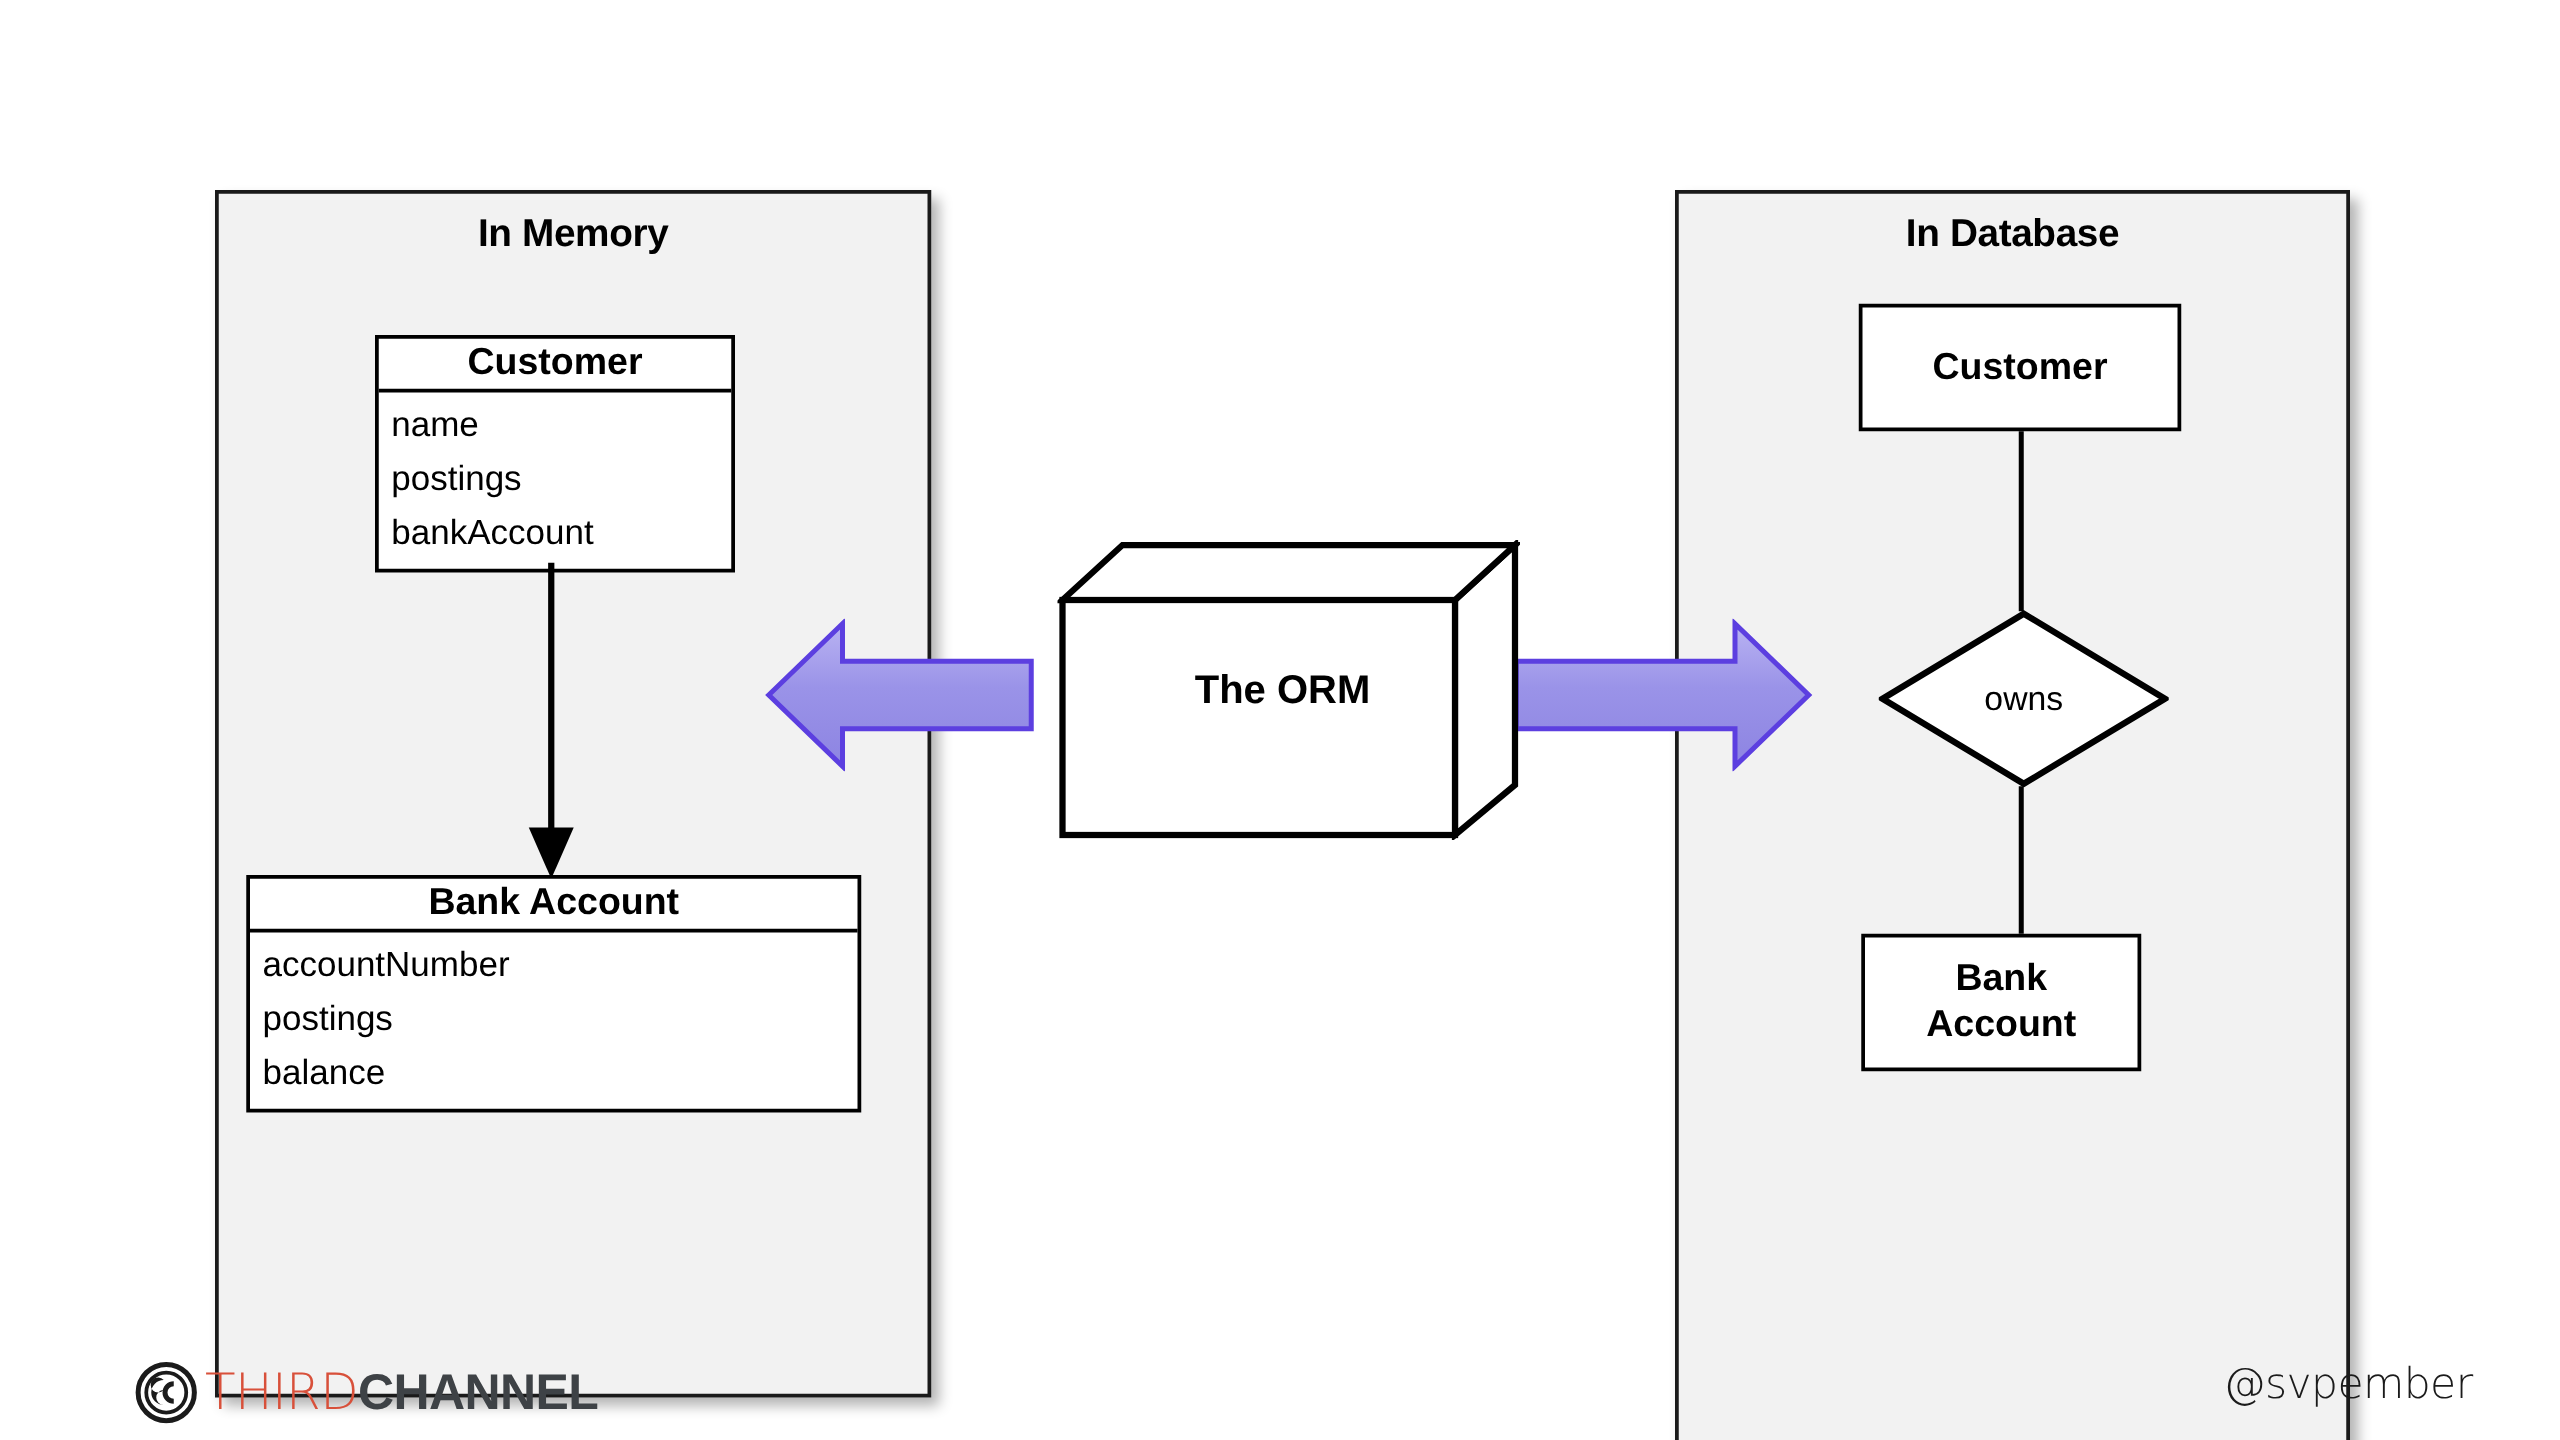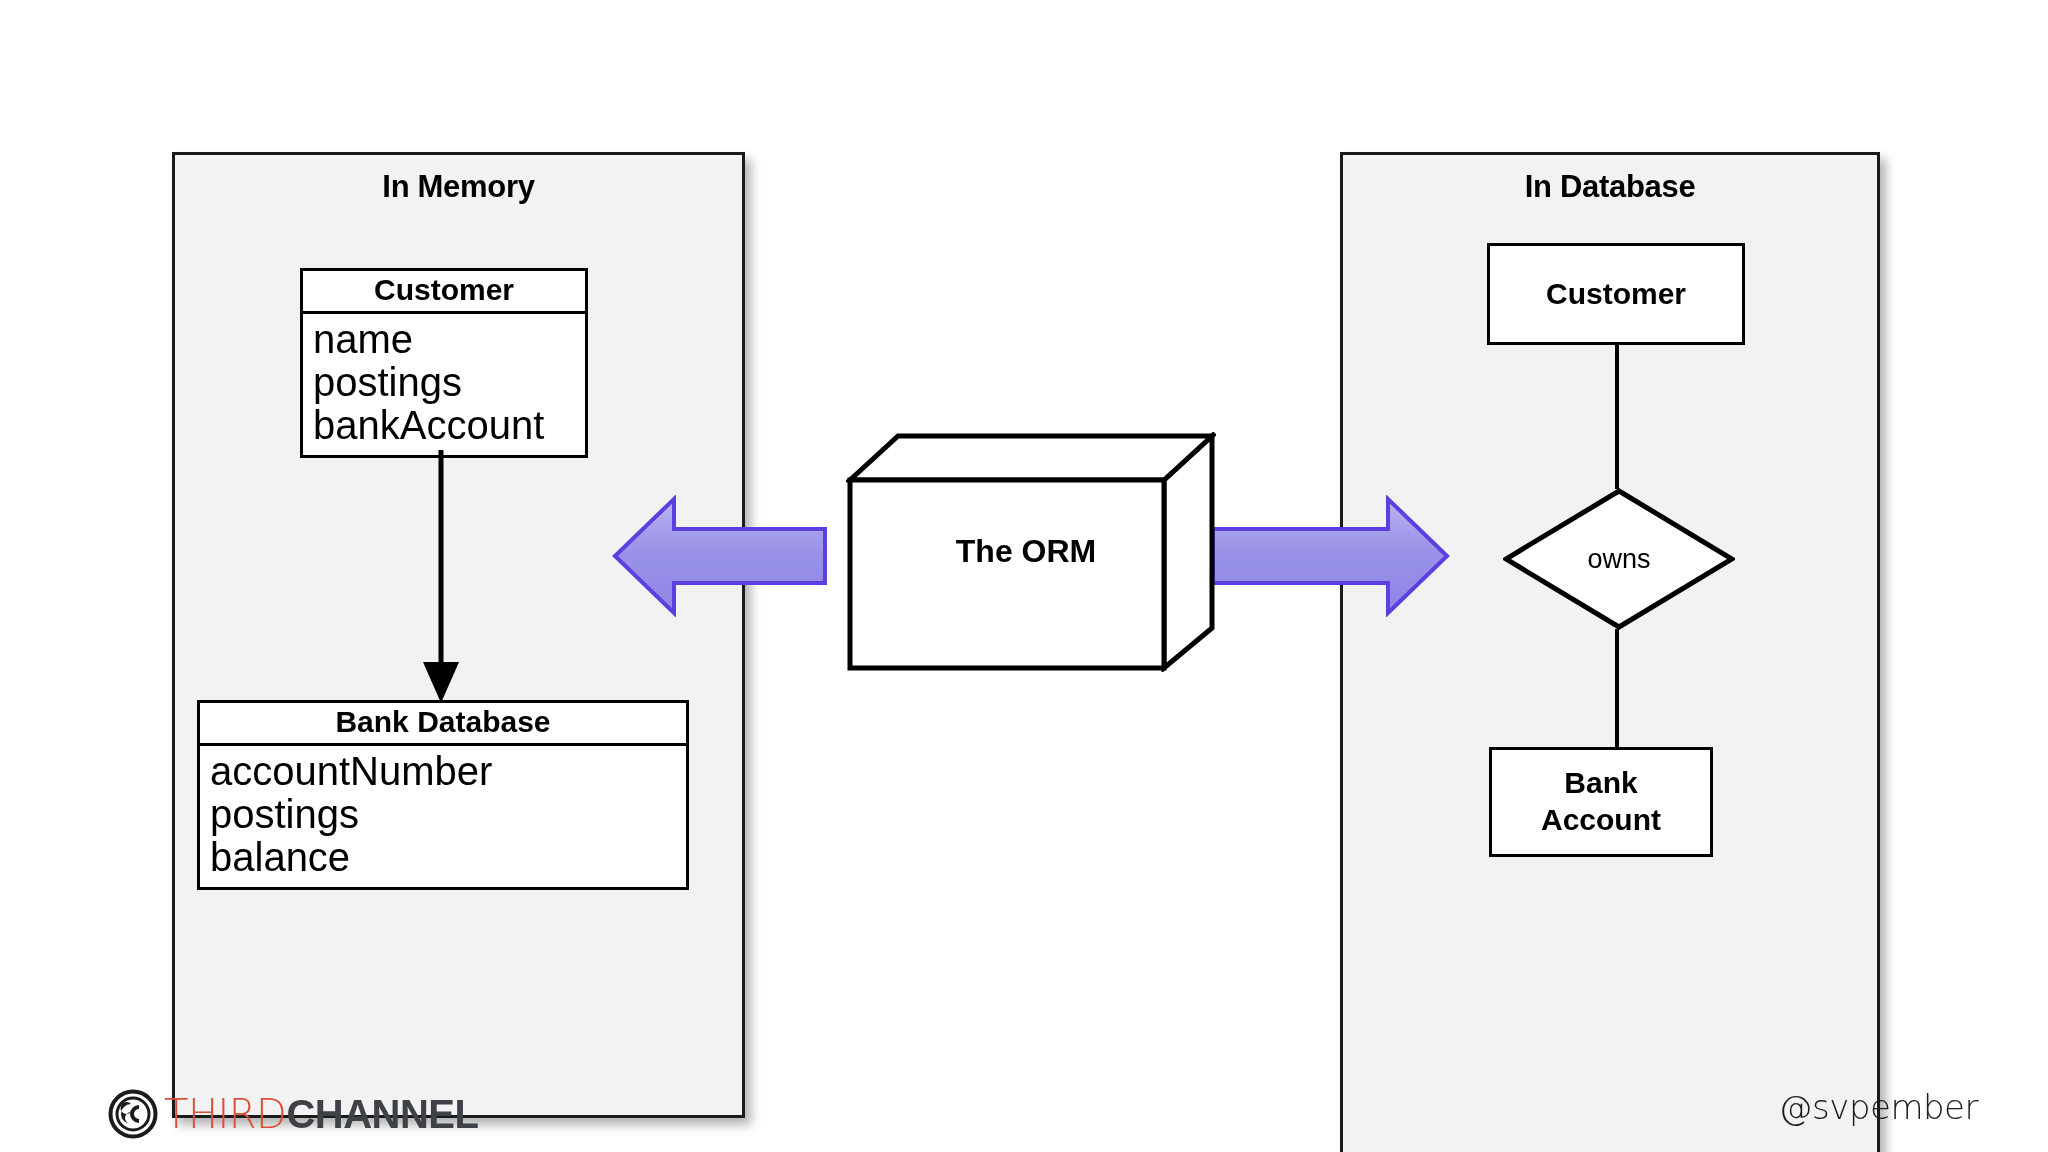--- a/index.html
+++ b/index.html
@@ -53,21 +53,21 @@
     font-weight: bold;
     color: #000;
     border-bottom: 3px solid #000;
     padding: 4px 0 6px 0;
     line-height: 1.0;
   }
   .uml-attrs {
     padding: 4px 0 8px 10px;
   }
   .uml-attr {
-    font-size: 40px;
+    font-size: 28px;
     line-height: 43px;
     color: #000;
     white-space: nowrap;
   }
 
   #uml-customer { left: 300px; top: 268px; width: 288px; }
   #uml-bank     { left: 197px; top: 700px; width: 492px; }
 
   
   #mem-arrow {
@@ -184,21 +184,21 @@
       <div class="uml-attr">bankAccount</div>
     </div>
   </div>
 
   <svg id="mem-arrow" viewBox="0 0 62 255">
     <line x1="31" y1="0" x2="31" y2="215" stroke="#000" stroke-width="5"></line>
     <polygon points="13,212 49,212 31,253" fill="#000"></polygon>
   </svg>
 
   <div class="uml" id="uml-bank">
-    <div class="uml-title">Bank Database</div>
+    <div class="uml-title">Bank Account</div>
     <div class="uml-attrs">
       <div class="uml-attr">accountNumber</div>
       <div class="uml-attr">postings</div>
       <div class="uml-attr">balance</div>
     </div>
   </div>
 
   <div class="panel" id="panel-database">
     <div class="panel-title">In Database</div>
   </div>

